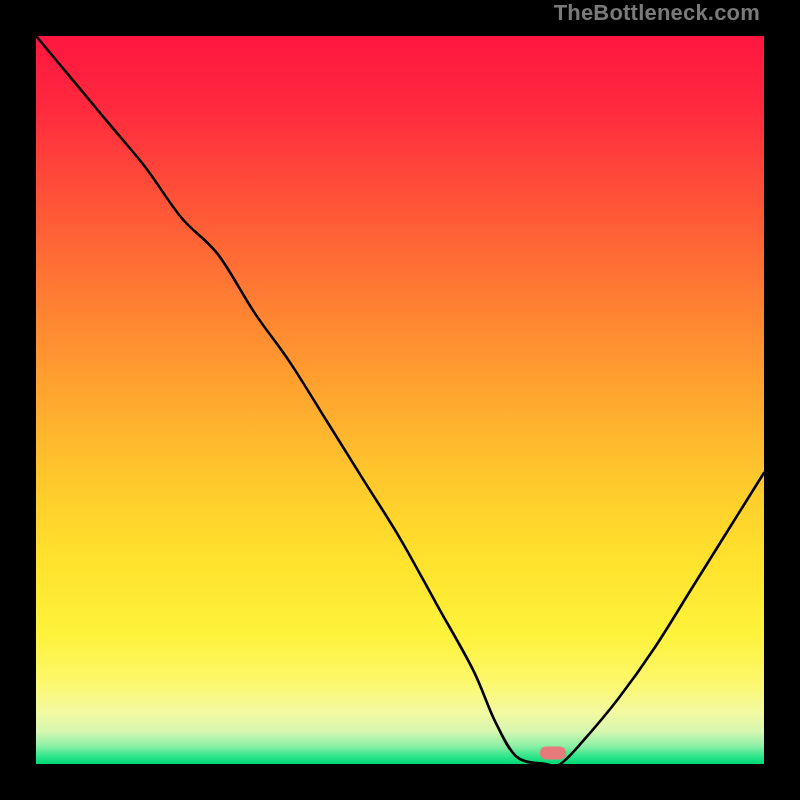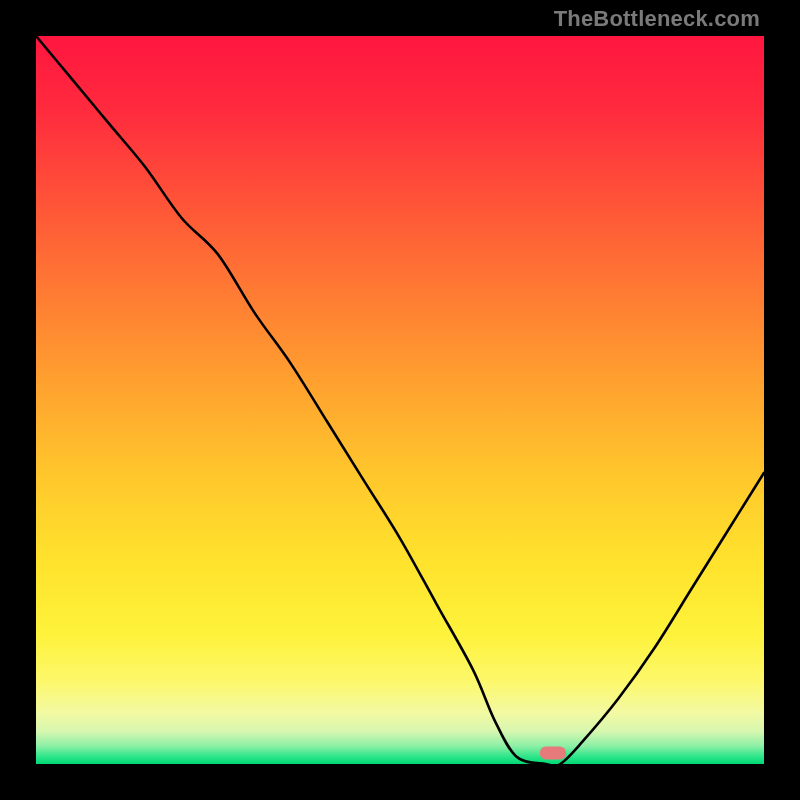--- a/index.html
+++ b/index.html
@@ -20,21 +20,21 @@
   }
   .plot {
     position: absolute;
     left: 0;
     top: 0;
     width: 728px;
     height: 728px;
   }
   .watermark {
     position: absolute;
-    top: 6px;
+    top: 0;
     right: 40px;
     font-family: Arial, Helvetica, sans-serif;
     font-size: 22px;
     font-weight: 600;
     color: #7a7a7a;
     letter-spacing: 0.2px;
   }
 </style>
 </head>
 <body>

